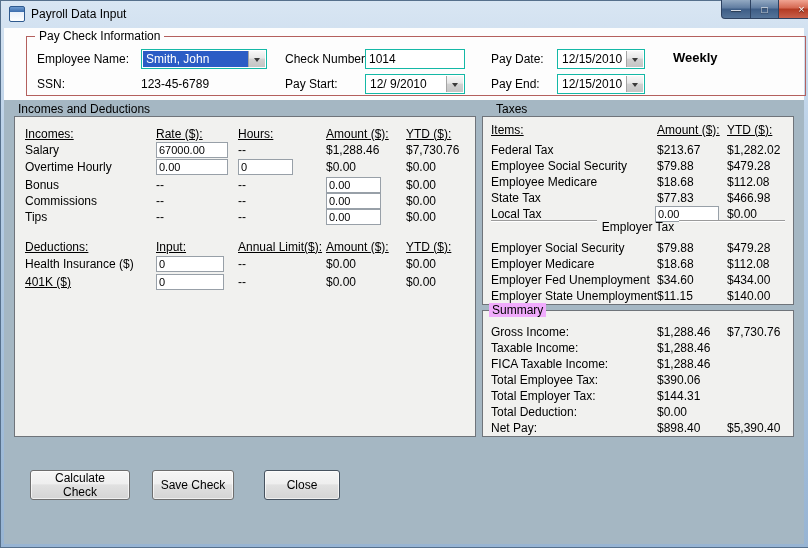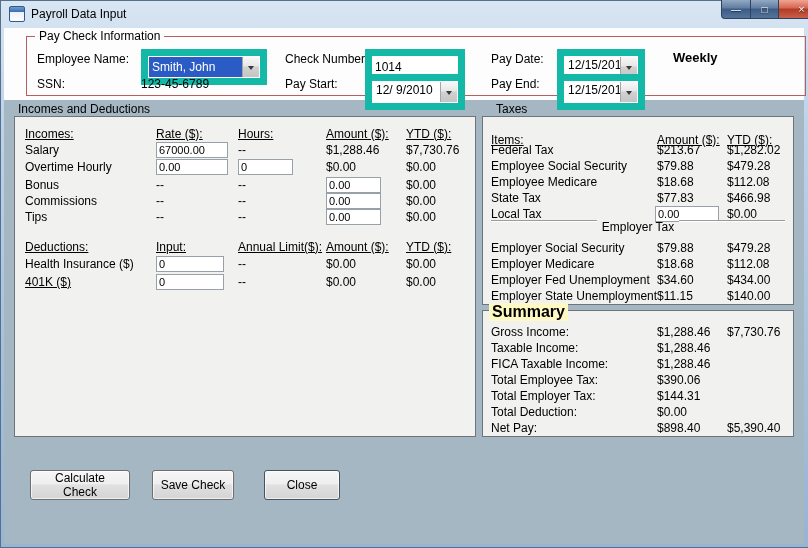--- a/index.html
+++ b/index.html
@@ -25,34 +25,34 @@
     background:linear-gradient(180deg,#F0A492 0%,#D4664F 45%,#B33A22 50%,#C8604B 100%);}
   
   .client{position:absolute;left:4px;top:28px;width:800px;height:516px;background:#FDFDFD;}
   .lowerbg{position:absolute;left:0;right:0;top:72px;bottom:0;background:#A5B7C3;}
   .bandlbl{position:absolute;top:74px;font-size:12px;color:#000000;white-space:nowrap;}
   
   .pcgroup{position:absolute;left:22px;top:8px;width:778px;height:58px;border:1px solid #B4605E;}
   .pcgroup .glabel{position:absolute;top:-8px;left:8px;background:#FDFDFD;padding:0 4px;font-size:12px;color:#000;}
   .lbl{position:absolute;font-size:12px;color:#000;white-space:nowrap;}
   .bold{font-weight:bold;font-size:13px;}
-  .field{position:absolute;box-sizing:border-box;height:36px;background:#fff;border:7px solid #14b8a6;}
+  .field{position:absolute;box-sizing:border-box;height:20px;background:#fff;border:1px solid #14b8a6;}
   .combo-sel{position:absolute;left:1px;top:1px;bottom:1px;right:17px;background:#2B5CC5;color:#fff;
     font-size:12px;display:flex;align-items:center;padding:0 3px;white-space:nowrap;overflow:hidden;}
   .dp-text{position:absolute;left:4px;top:2px;font-size:12px;white-space:nowrap;}
   .darr{position:absolute;right:1px;top:1px;bottom:1px;width:16px;border-left:1px solid #A5A5A5;
     background:linear-gradient(180deg,#F8F8F8 0%,#E7E7E7 45%,#D1D1D1 50%,#C5C5C5 100%);
     display:flex;align-items:center;justify-content:center;cursor:default;}
   .darr::after{content:"";width:0;height:0;border:3.5px solid transparent;border-top:4.5px solid #3A3A3A;margin-top:4px;}
   
   .panel{position:absolute;box-sizing:border-box;background:#F1F1EF;border:1px solid #6F747A;}
   #panel-incomes{left:10px;top:88px;width:462px;height:321px;}
   #panel-taxes{left:478px;top:88px;width:312px;height:189px;}
   #panel-summary{left:478px;top:282px;width:312px;height:127px;}
-  #panel-summary .glabel{position:absolute;top:-8px;left:6px;background:#fef9c3;padding:0 3px;font-size:16px;font-weight:bold;}
+  #panel-summary .glabel{position:absolute;top:-8px;left:6px;background:#f0abfc;padding:0 3px;font-size:12px;}
   .prow{position:absolute;left:10px;right:4px;height:17px;display:grid;
     grid-template-columns:131px 82px 88px 80px 1fr;align-items:center;font-size:12px;}
   .trow{position:absolute;left:8px;right:4px;height:17px;display:grid;
     grid-template-columns:166px 70px 1fr;align-items:center;font-size:12px;}
   .cell{white-space:nowrap;}
   .hd{text-decoration:underline;}
   .u{text-decoration:underline;}
   .tb{box-sizing:border-box;height:16px;border:1px solid #98A0A8;background:#fff;
     font-family:"Liberation Sans",sans-serif;font-size:11px;padding:0 2px;}
   .w72{width:72px}.w68{width:68px}.w55{width:55px}.w64{width:64px;margin-left:-2px;}
@@ -194,21 +194,21 @@
       <div class="prow" style="top:156px">
         <span class="cell u">401K  ($)</span>
         <span class="cell"><input class="tb w68" value="0" style=""></span>
         <span class="cell">--</span>
         <span class="cell">$0.00</span>
         <span class="cell">$0.00</span>
       </div>
     </div>
 
     <div class="panel" id="panel-taxes">
-      <div class="trow" style="top:14px">
+      <div class="trow" style="top:4px">
         <span class="cell hd">Items:</span>
         <span class="cell hd">Amount ($):</span>
         <span class="cell hd">YTD ($):</span>
       </div>
       <div class="trow" style="top:24px">
         <span class="cell">Federal Tax</span>
         <span class="cell">$213.67</span>
         <span class="cell">$1,282.02</span>
       </div>
       <div class="trow" style="top:40px">

